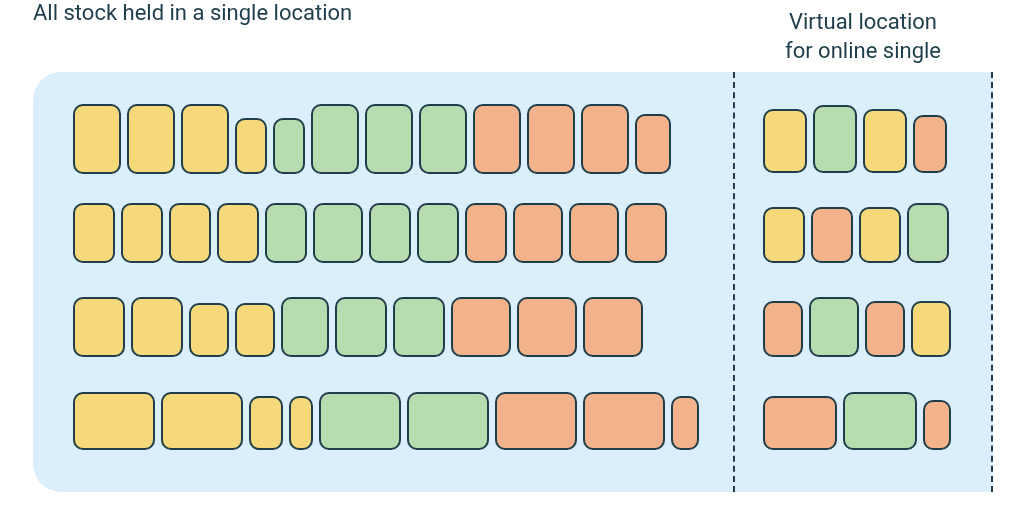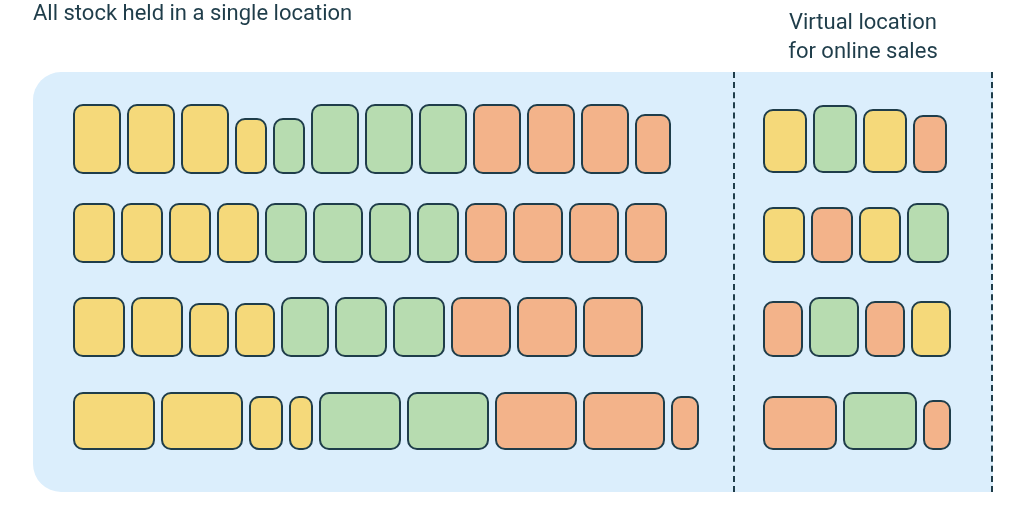--- a/index.html
+++ b/index.html
@@ -110,21 +110,21 @@
   }
 </style>
 </head>
 <body>
 
 <div class="wrap">
   <div class="labels">
     <div class="label-left">All stock held in a single location</div>
     <div class="label-right">
       <span>Virtual location</span><br>
-      <span>for online sales</span>
+      <span>for online single</span>
     </div>
   </div>
 
   <div class="container">
     <div class="right-mask"></div>
     <div class="right-fill"></div>
     <div class="vsep"></div>
     <div class="vsep-right"></div>
 
     <div class="grid" id="grid">

